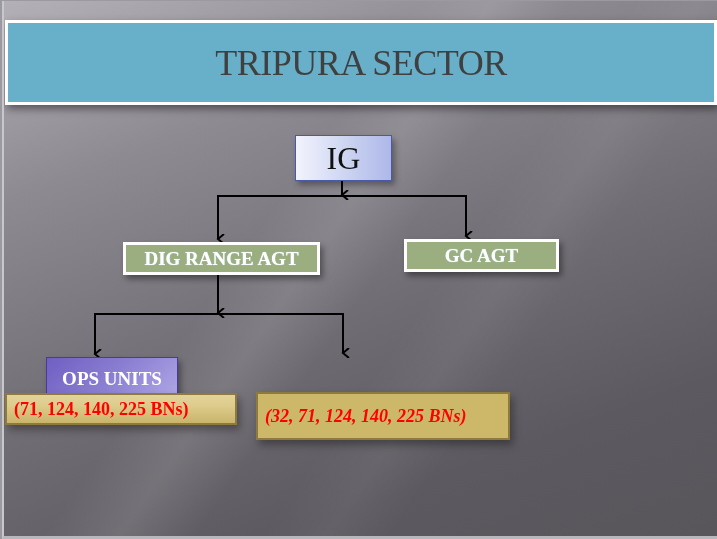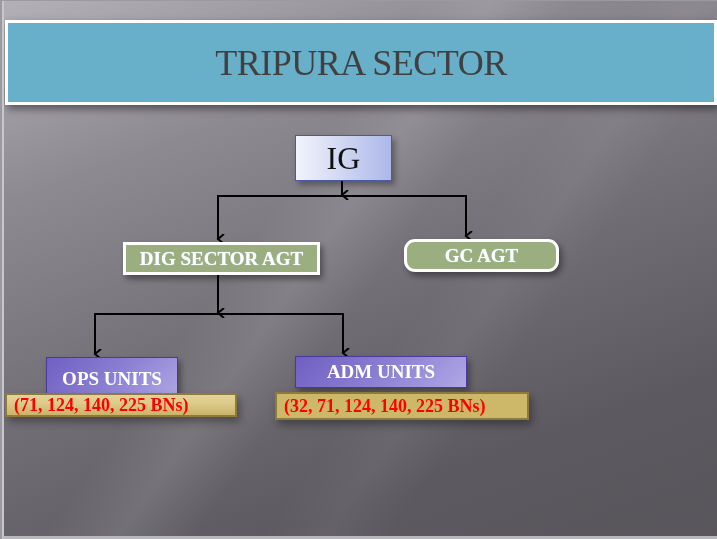--- a/index.html
+++ b/index.html
@@ -12,29 +12,29 @@
     border-right:3px solid #b8b8bc;border-bottom:3px solid #b8b8bc;border-left:2px solid #c8c8cc;overflow:hidden;}
   .title-banner{position:absolute;left:1px;top:19px;width:706px;height:79px;background:#68afc9;border:3px solid #ffffff;
     box-shadow:2px 4px 8px rgba(0,0,0,0.45);display:flex;align-items:center;justify-content:center;}
   .title-text{font-family:"Liberation Serif","DejaVu Serif",serif;font-size:36px;color:#404040;letter-spacing:-0.5px;}
   .box{position:absolute;display:flex;align-items:center;justify-content:center;box-sizing:border-box;}
   .ig{left:291px;top:110px;width:97px;height:46px;background:linear-gradient(90deg,#f2f4fc 0%,#c8d0f0 60%,#aeb8e8 100%);border:1px solid #4a5aa8;
     box-shadow:3px 4px 6px rgba(0,0,0,0.35);font-family:"Liberation Serif",serif;font-size:32px;color:#111;margin-top:24px;}
   .green{background:#9aae7f;border:3px solid #ffffff;box-shadow:3px 4px 6px rgba(0,0,0,0.4);color:#ffffff;font-family:"Liberation Serif",serif;font-weight:bold;font-size:19px;
     text-shadow:0 0 1px #c9e3ff;}
   .dig{left:119px;top:241px;width:197px;height:33px;}
-  .gc{left:400px;top:238px;width:155px;height:33px;border-radius:11px;}
+  .gc{left:400px;top:238px;width:155px;height:33px;}
   .purple{background:linear-gradient(135deg,#6f5fc2 0%,#8b7fd2 50%,#b0a8e6 100%);border:1px solid #4a3a9a;box-shadow:3px 4px 6px rgba(0,0,0,0.35);
     color:#ffffff;font-family:"Liberation Serif",serif;font-weight:bold;font-size:19px;}
   .ops{left:42px;top:356px;width:132px;height:44px;}
   .adm{left:291px;top:355px;width:172px;height:32px;}
   .yellow{border:2px solid #8e7a3c;color:#ff0000;font-family:"Liberation Serif",serif;font-weight:bold;font-size:18px;justify-content:flex-start;padding-left:7px;
     box-shadow:3px 5px 8px rgba(0,0,0,0.35);}
-  .y1{left:1px;top:392px;width:232px;height:24px;background:linear-gradient(180deg,#e3d39a 0%,#dccb8a 40%,#c9b46a 100%);font-family:Liberation Serif, serif;}
-  .y2{left:271px;top:391px;width:254px;height:28px;background:#cdb86a;}
+  .y1{left:1px;top:392px;width:232px;height:32px;background:linear-gradient(180deg,#e3d39a 0%,#dccb8a 40%,#c9b46a 100%);font-family:Liberation Serif, serif;}
+  .y2{left:252px;top:391px;width:254px;height:48px;background:#cdb86a;font-style:italic;}
   svg.connectors{position:absolute;left:0;top:0;width:713px;height:535px;pointer-events:none;}
 </style>
 </head>
 <body>
 
 <div class="slide">
 
   <div class="title-banner">
     <span class="title-text">TRIPURA SECTOR</span>
   </div>
@@ -57,34 +57,31 @@
       <line x1="91" y1="313" x2="91" y2="353" marker-end="url(#arr)"></line>
       <line x1="339" y1="313" x2="339" y2="352" marker-end="url(#arr)"></line>
     </g>
   </svg>
 
   <div class="box ig">
     <span>IG</span>
   </div>
 
   <div class="box green dig">
-    <span>DIG SECTOR AGT</span>
+    <span>DIG RANGE AGT</span>
   </div>
 
   <div class="box green gc">
     <span>GC AGT</span>
   </div>
 
   <div class="box purple ops">
     <span>OPS UNITS</span>
   </div>
 
-  <div class="box purple adm">
-    <span>ADM UNITS</span>
-  </div>
 
   <div class="box yellow y1">
     <span>(71, 124, 140, 225 BNs)</span>
   </div>
 
   <div class="box yellow y2">
     <span>(32, 71, 124, 140, 225 BNs)</span>
   </div>
 
 </div>

